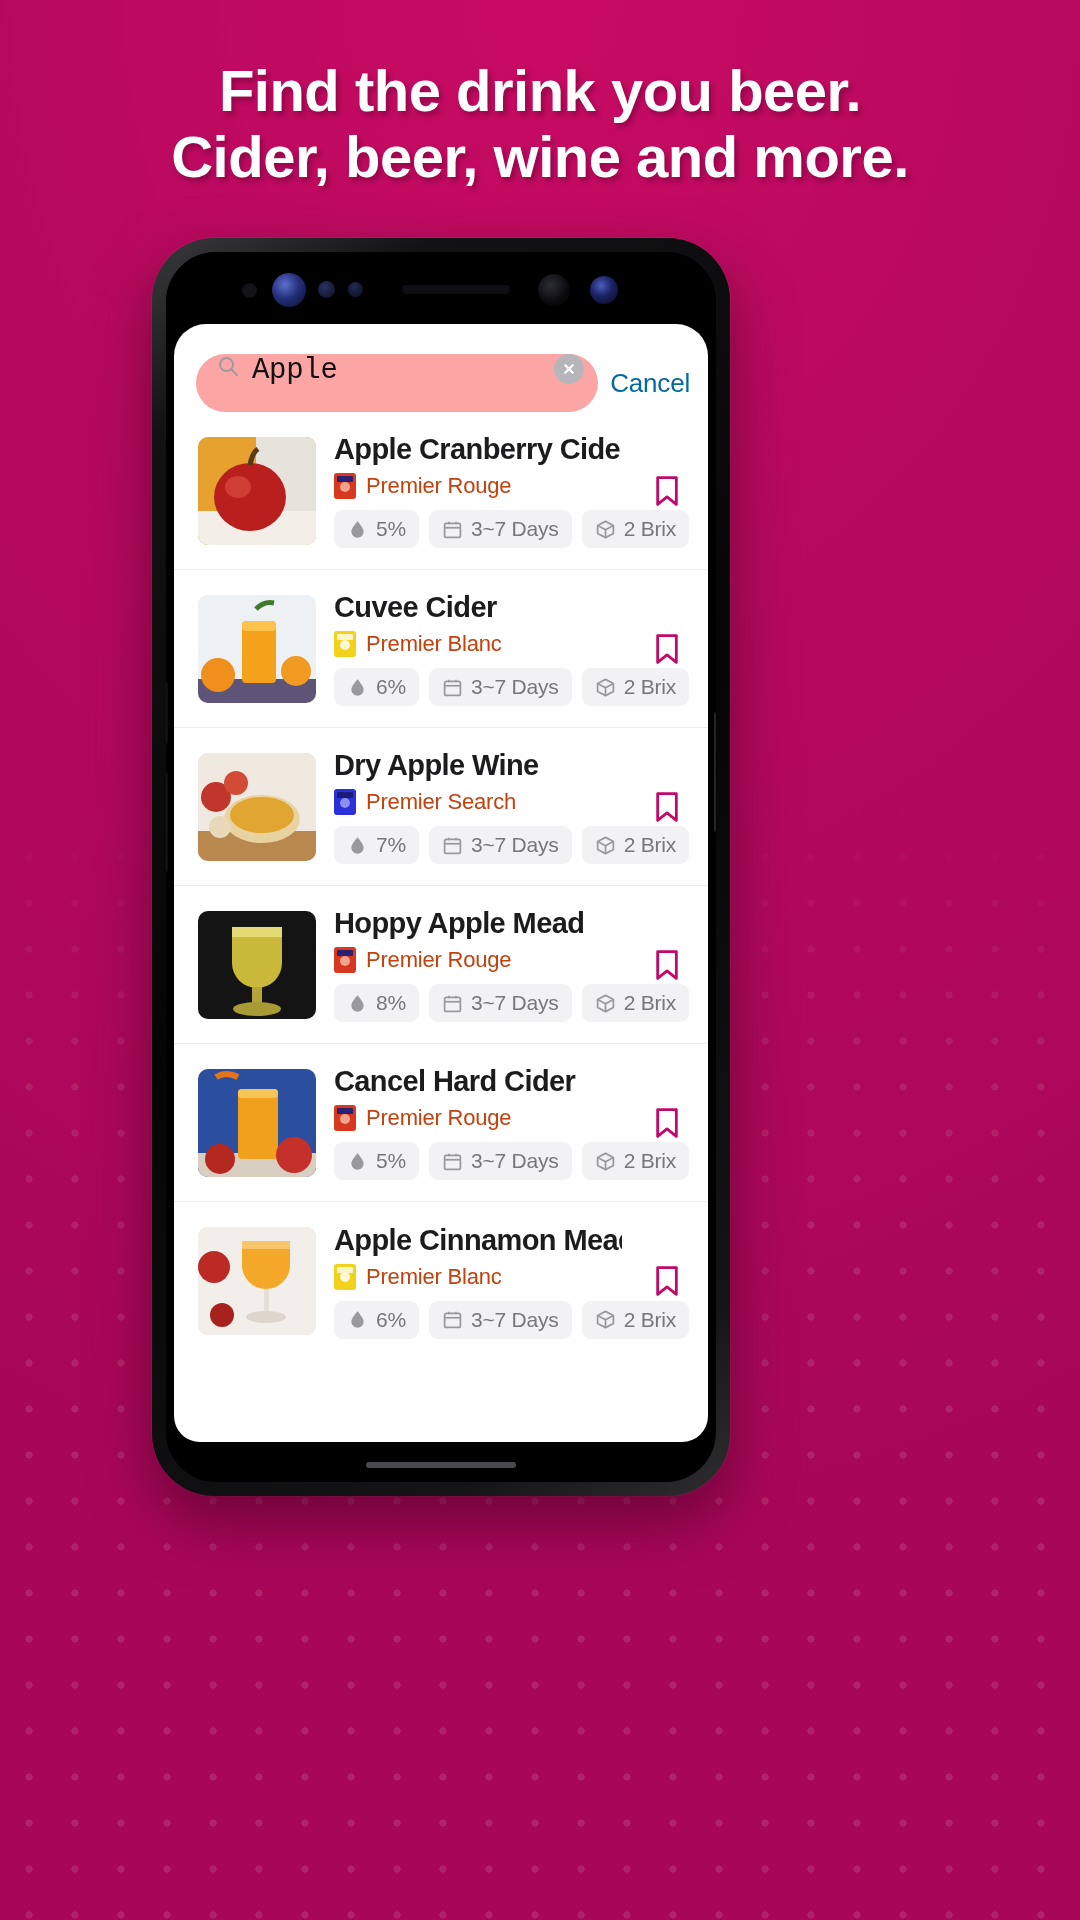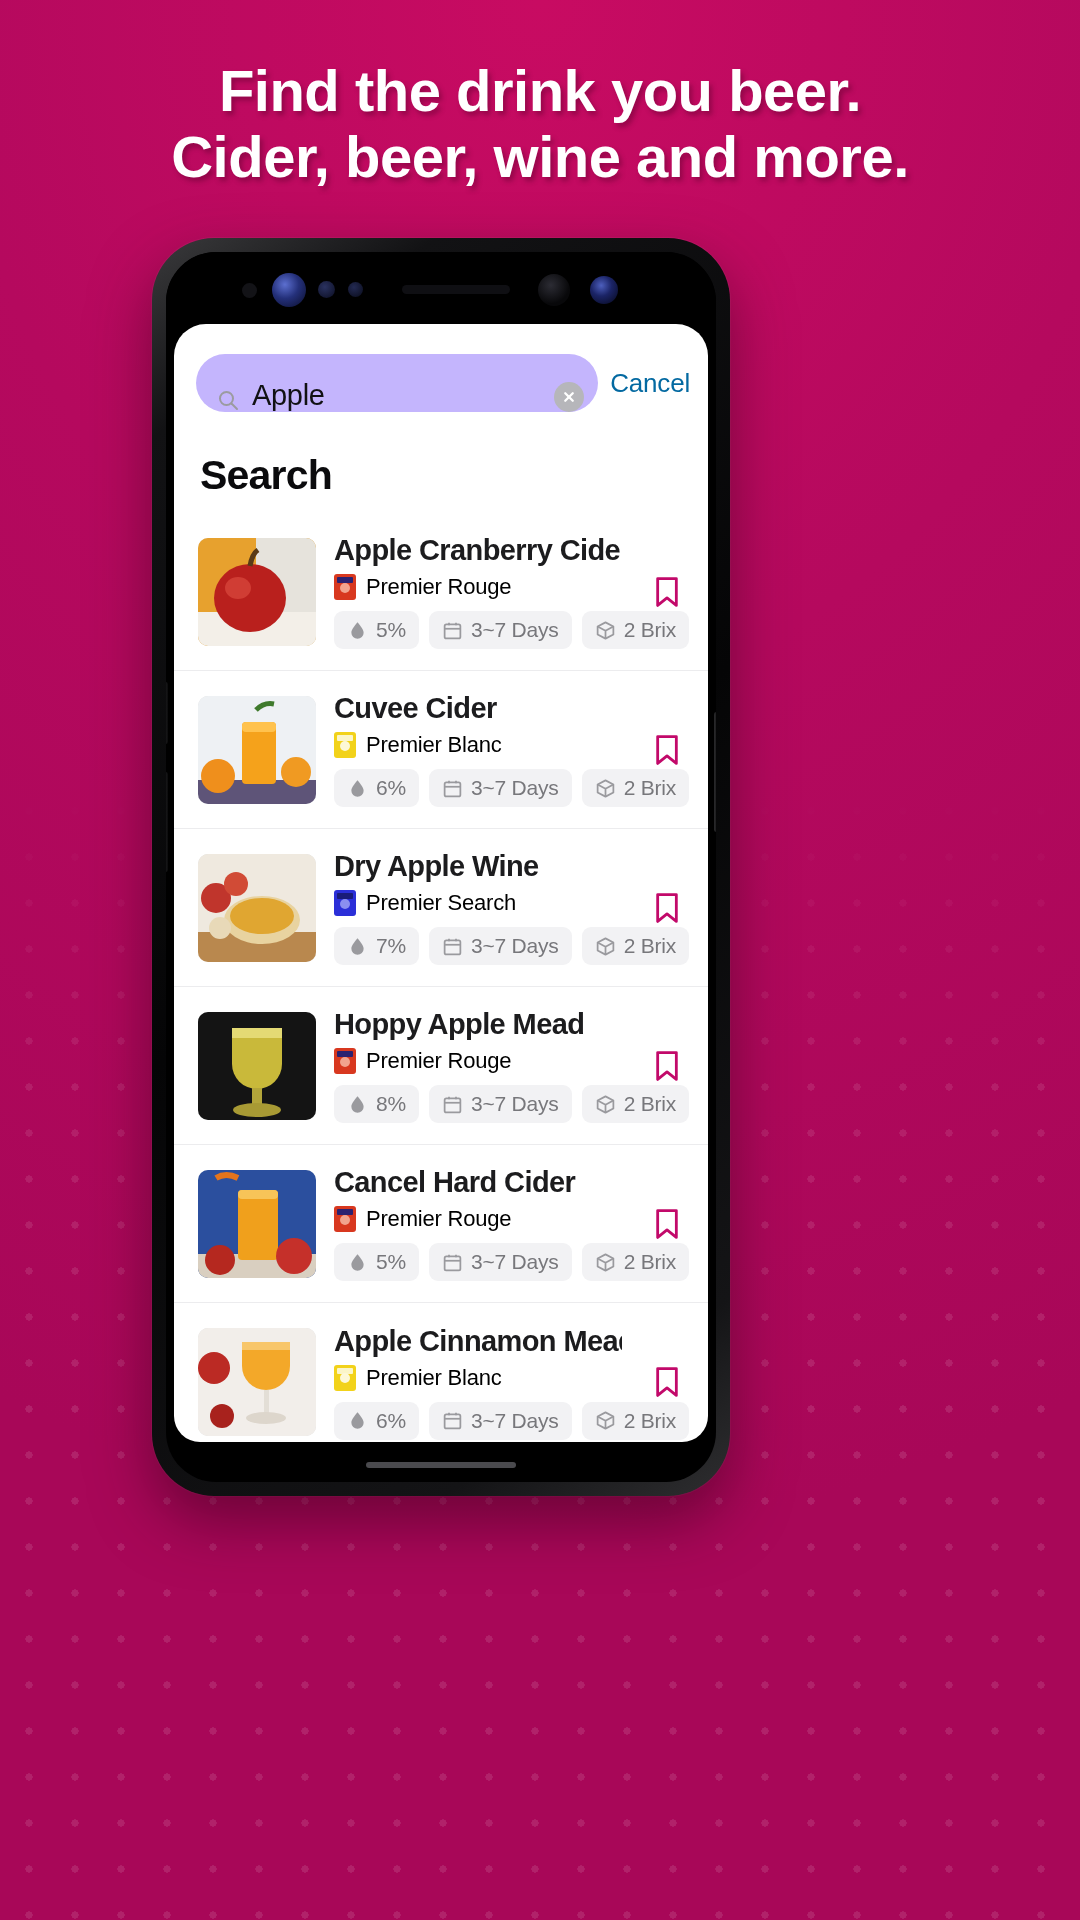--- a/index.html
+++ b/index.html
@@ -103,25 +103,26 @@
   .app { padding: 30px 0 0 0; height: 100%; }
 
   .searchbar-row {
     display: flex; align-items: center;
     padding: 0 16px 0 22px;
     gap: 12px;
   }
   .search-field {
     flex: 1;
     height: 58px;
-    background: #c4b5fd;
+    background: #fca5a5;
     border-radius: 29px;
-    display: flex; align-items: flex-end;
+    display: flex; align-items: flex-start;
     padding: 0 14px 0 20px;
     gap: 12px;
+    font-family: Liberation Mono, monospace;
   }
   .search-icon { width: 24px; height: 24px; flex: none; color: #9b9b9f; }
   .search-value {
     flex: 1;
     font-size: 29px;
     color: #111113;
     letter-spacing: -0.3px;
   }
   .clear-btn {
     width: 30px; height: 30px; flex: none;
@@ -187,21 +188,21 @@
   .sub-badge .band {
     position: absolute; left: 3px; right: 3px; top: 3px; height: 6px;
     border-radius: 1px;
   }
   .sub-badge .dot {
     position: absolute; left: 50%; top: 52%; transform: translate(-50%,-50%);
     width: 10px; height: 10px; border-radius: 50%;
   }
   .sub-text {
     font-size: 22px;
-    color: #000000;
+    color: #c2410c;
     letter-spacing: -0.2px;
     white-space: nowrap;
     text-align: right;
   }
   .chips {
     display: flex; gap: 10px; margin-top: 11px;
   }
   .chip {
     display: flex; align-items: center; gap: 8px;
     background: #f2f2f4;
@@ -264,21 +265,20 @@
             <span class="clear-btn">
               <svg viewBox="0 0 24 24" width="18" height="18" fill="none" stroke="currentColor" stroke-width="3" stroke-linecap="round">
                 <line x1="7" y1="7" x2="17" y2="17"></line>
                 <line x1="17" y1="7" x2="7" y2="17"></line>
               </svg>
             </span>
           </div>
           <div class="cancel-btn">Cancel</div>
         </div>
 
-        <div class="section-title">Search</div>
 
         <div class="results">
 
           <div class="result-row">
             <div class="thumb">
               <svg viewBox="0 0 118 108" preserveAspectRatio="xMidYMid slice">
                 <rect width="118" height="108" fill="#e7a12e"></rect>
                 <rect x="58" width="60" height="108" fill="#e6e3dc"></rect>
                 <rect y="74" width="118" height="34" fill="#f3efe8"></rect>
                 <ellipse cx="52" cy="60" rx="36" ry="34" fill="#b9201d"></ellipse>

